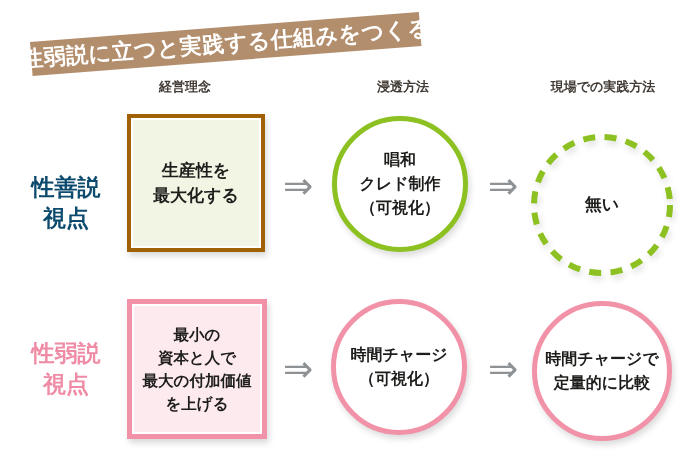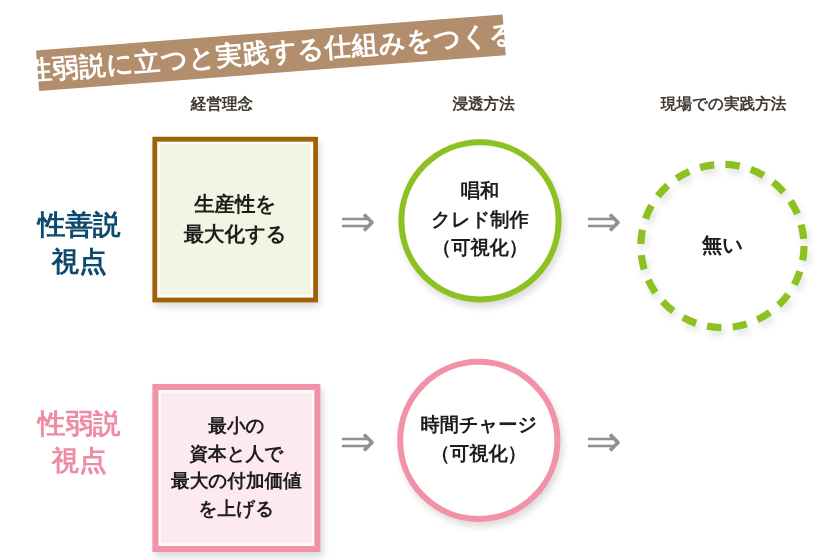--- a/index.html
+++ b/index.html
@@ -41,21 +41,20 @@
   }
   .green-square{
     left:127px;top:114px;width:138px;height:138px;
     border:4px solid #a16207;background:#f2f5e3;
     box-shadow:inset 0 0 0 2px #ffffff,2px 4px 6px rgba(0,0,0,0.15);
   }
   .pink-square{
     left:127px;top:299px;width:140px;height:140px;
     border:5px solid #f192a8;background:#fdeaee;
     box-shadow:inset 0 0 0 2px #ffffff,2px 4px 6px rgba(0,0,0,0.15);
-    margin-top:21px;
   }
   .cell-text{
     font-weight:700;color:#1d1d1b;line-height:1.5;white-space:pre-line;
   }
   .t17{font-size:17px;}
   .t16{font-size:16px;}
   .t15{font-size:15.5px;}
 
   
   .circle{
@@ -136,14 +135,18 @@
 
   <div class="arrow a3">⇒</div>
 
   <div class="circle pink-circle-1">
     <span class="cell-text t16">時間チャージ
 （可視化）</span>
   </div>
 
   <div class="arrow a4">⇒</div>
 
+  <div class="circle pink-circle-2">
+    <span class="cell-text t16">時間チャージで
+定量的に比較</span>
+  </div>
 
 </div>
 
 </body></html>

